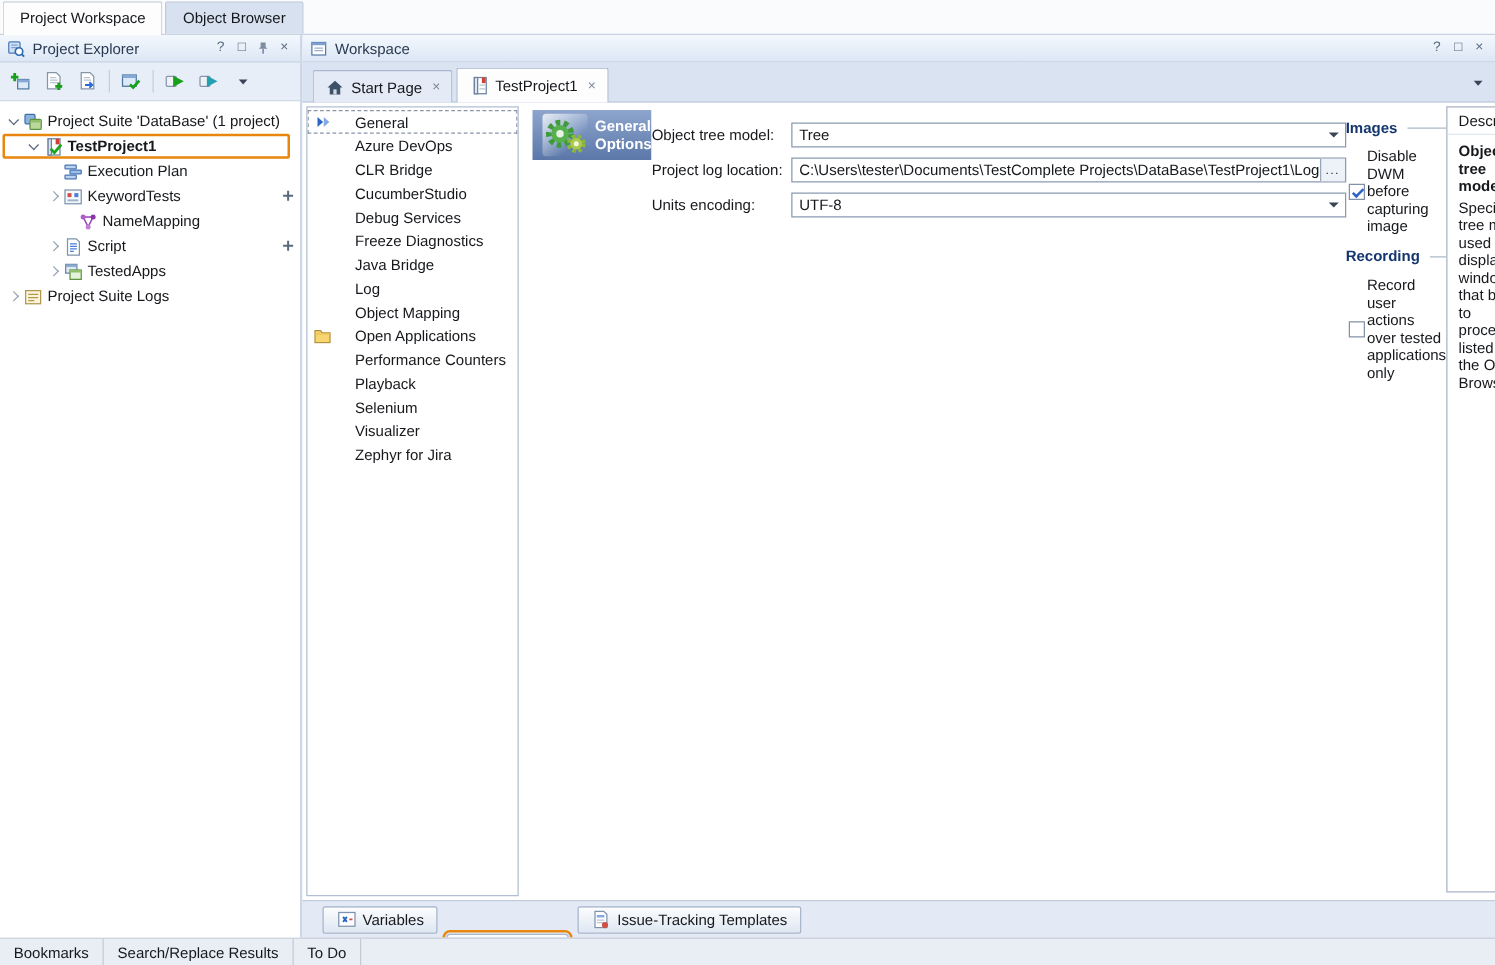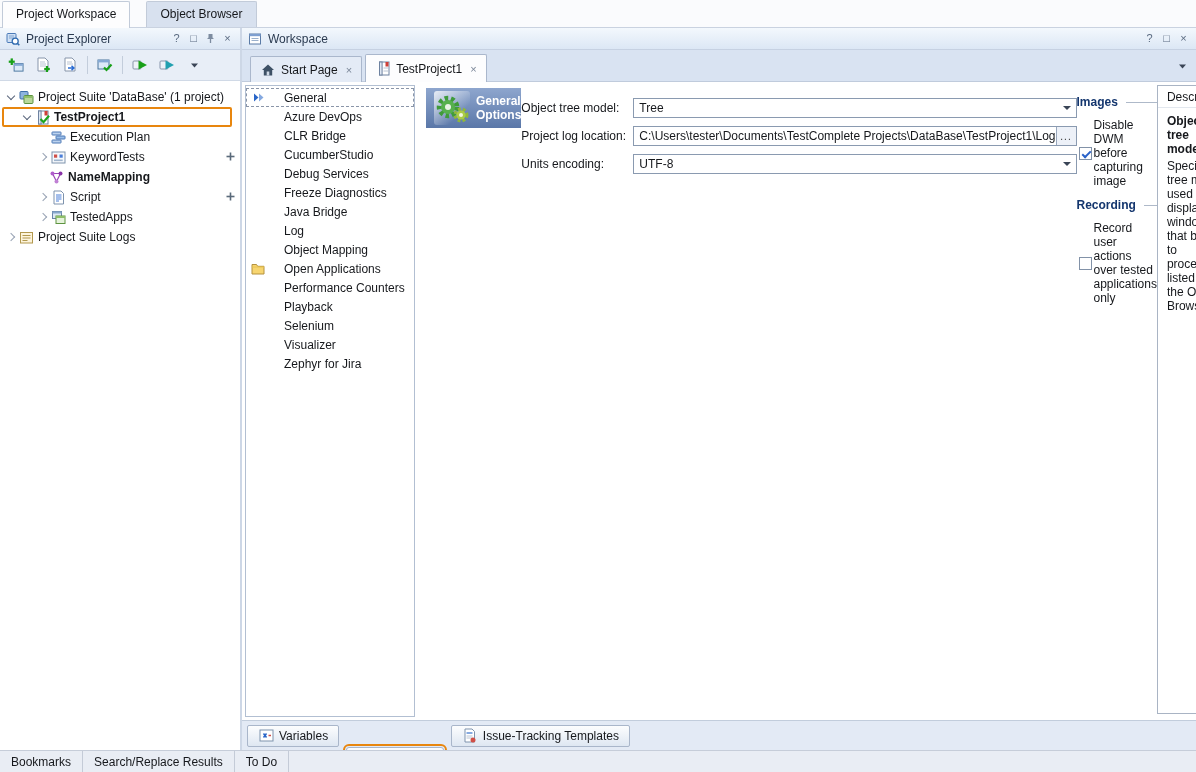--- a/index.html
+++ b/index.html
@@ -2,21 +2,21 @@
 <html style="--accent: #e8860e; --banner1: #8ea6ce; --banner2: #5a77a8;"><head>
 <meta charset="utf-8">
 <style>
   *{margin:0;padding:0;box-sizing:border-box;font-family:"Liberation Sans",sans-serif;}
   html,body{width:1196px;height:772px;}
   body{font-size:12px;color:#16181c;background:#e8eef7;overflow:hidden;}
   .app{width:1196px;height:772px;display:flex;flex-direction:column;background:#e8eef7;overflow:hidden;}
 
   
   .top-tabs{height:28px;flex:0 0 28px;background:#fafbfd;display:flex;align-items:flex-end;padding-left:2px;border-bottom:1px solid #c9d2e0;}
-  .ws-tab{padding:5px 13px 6px;border:1px solid #c2cbd9;border-bottom:none;background:#d8e1ef;margin-right:16px;border-radius:2px 2px 0 0;cursor:default;text-align:right;}
+  .ws-tab{padding:5px 13px 6px;border:1px solid #c2cbd9;border-bottom:none;background:#d8e1ef;margin-right:2px;border-radius:2px 2px 0 0;cursor:default;text-align:right;}
   .ws-tab.active{background:#fdfdfe;position:relative;top:1px;padding-bottom:7px;}
 
   .main{flex:1;display:flex;min-height:0;}
 
   
   .left-col{width:242px;flex:0 0 242px;display:flex;flex-direction:column;border-right:2px solid #cdd7e6;background:#e8eef7;min-height:0;}
   .titlebar{height:22px;flex:0 0 22px;display:flex;align-items:center;gap:5px;padding:0 5px;background:linear-gradient(#f3f8fd,#dce7f5);border-bottom:1px solid #c6d1e2;color:#2a3a50;}
   .titlebar .title{flex:1;white-space:nowrap;overflow:hidden;}
   .ctl{width:15px;text-align:center;color:#5a6a80;font-size:11px;line-height:15px;display:inline-flex;align-items:center;justify-content:center;}
   .ctls{display:flex;align-items:center;gap:2px;}
@@ -62,21 +62,21 @@
   .sec-title{font-weight:bold;color:#14366e;}
   .sec-line{flex:1;height:1px;background:#aeb9c9;}
   .cb-row{display:flex;align-items:center;gap:2px;margin:0 0 4px 2px;}
   .cb{width:13px;height:13px;border:1px solid #8292a8;background:#fff;position:relative;flex:0 0 13px;}
   .cb.checked::after{content:"";position:absolute;left:2px;top:3px;width:7px;height:3px;border-left:2px solid #2a62c8;border-bottom:2px solid #2a62c8;transform:rotate(-45deg);}
   .spacer{flex:1;}
   .desc-box{border:1px solid #a9b4c4;background:#fff;}
   .desc-title{padding:4px 9px 3px;border-bottom:1px solid #e2e7ee;}
   .desc-head{font-weight:bold;padding:6px 9px 0;}
   .desc-text{padding:3px 9px 12px;}
-  .doc-bottom-tabs{height:30px;flex:0 0 30px;background:#e3eaf5;border-top:1px solid #c2cddc;display:flex;align-items:center;padding-left:5px;gap:7px;}
+  .doc-bottom-tabs{height:30px;flex:0 0 30px;background:#e3eaf5;border-top:1px solid #c2cddc;display:flex;align-items:center;padding-left:16px;gap:7px;}
   .b-tab{display:flex;align-items:center;gap:5px;height:22px;padding:0 10px;background:linear-gradient(#fcfdfe,#dee7f2);border:1px solid #a9b6ca;border-radius:2px;}
   .b-tab.highlighted{outline:2px solid var(--accent,#e8860e);outline-offset:1px;border-radius:3px;margin-top:44px;}
 
   
   .status-strip{height:22px;flex:0 0 22px;background:#e9edf4;border-top:1px solid #c6cdd9;display:flex;align-items:stretch;}
   .s-tab{display:flex;align-items:center;padding:4px 11px;border-right:1px solid #c4cbd7;}
 </style>
 </head>
 <body>
 
@@ -236,21 +236,21 @@
               </svg>
             </span>
             <span class="lbl">KeywordTests</span>
             <span class="add-plus">
               <svg width="11" height="11" viewBox="0 0 11 11">
                 <line x1="5.5" y1="1.5" x2="5.5" y2="9.5" stroke="#5a6a7a" stroke-width="1.6"></line>
                 <line x1="1.5" y1="5.5" x2="9.5" y2="5.5" stroke="#5a6a7a" stroke-width="1.6"></line>
               </svg>
             </span>
           </div>
-          <div class="tree-row" style="padding-left: 33px; font-weight: bold;">
+          <div class="tree-row" style="padding-left: 47px;">
             <span class="chev"></span>
             <span class="ic">
               <svg width="15" height="15" viewBox="0 0 15 15">
                 <path d="M3.5 3.5h8M7.5 11.5L3.5 3.5M7.5 11.5L11.5 3.5" stroke="#9a46b8" stroke-width="1.2" fill="none"></path>
                 <circle cx="3.5" cy="3.5" r="2" fill="#b05ccc"></circle>
                 <circle cx="11.5" cy="3.5" r="2" fill="#8a34a8"></circle>
                 <circle cx="7.5" cy="11.5" r="2" fill="#c080d4"></circle>
               </svg>
             </span>
             <span class="lbl">NameMapping</span>

